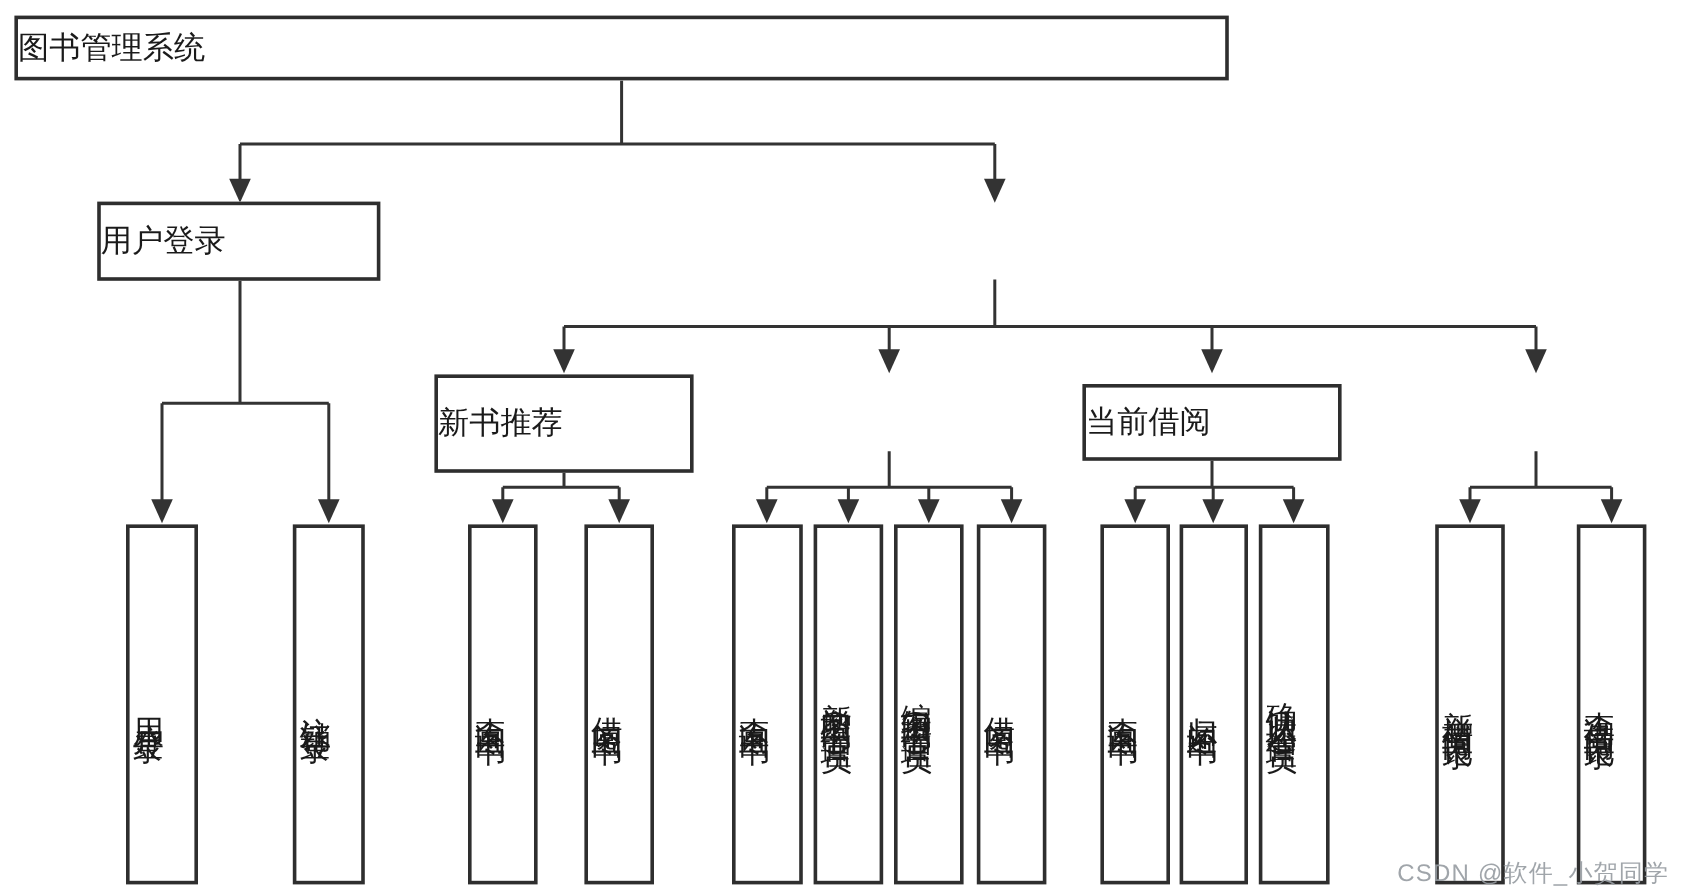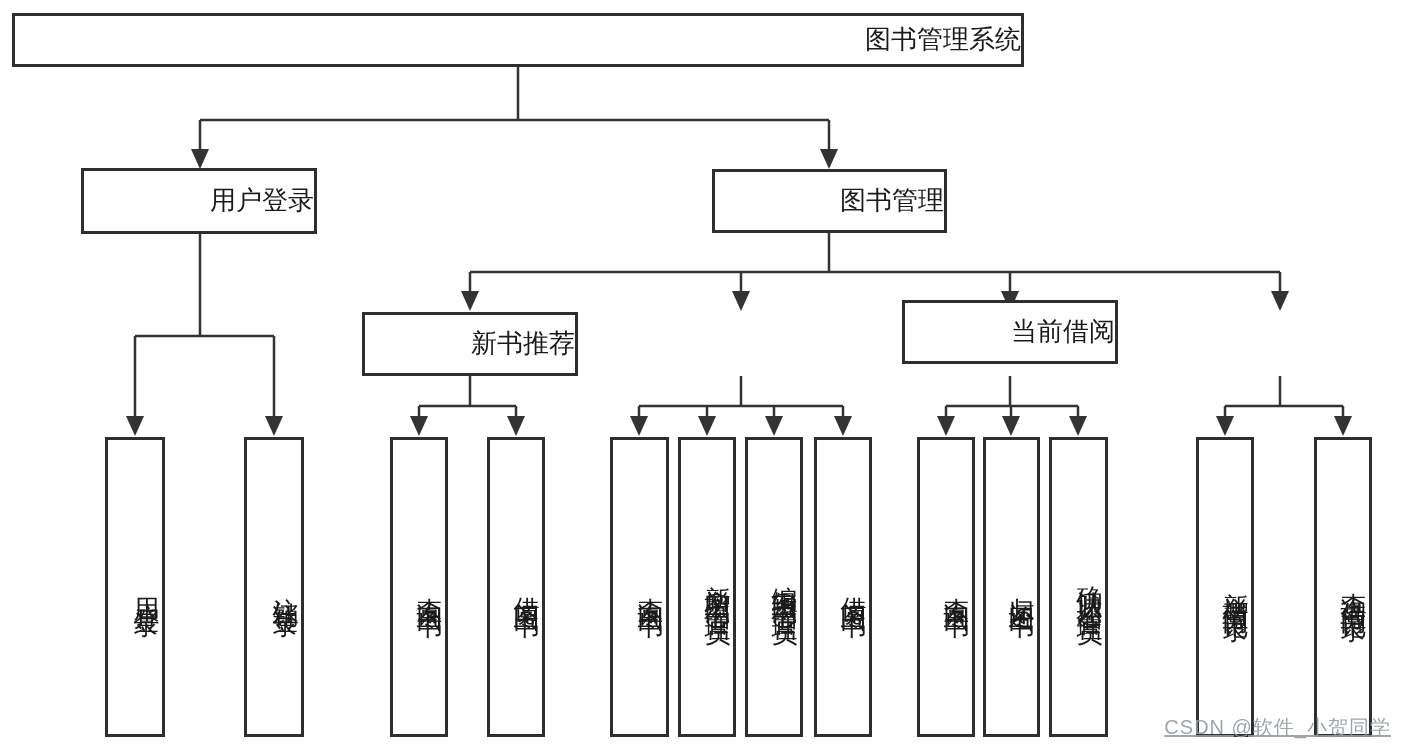--- a/index.html
+++ b/index.html
@@ -4,31 +4,31 @@
 <style>
   html,body{margin:0;padding:0;background:#ffffff;}
   .stage{
     position:relative;width:1405px;height:747px;background:#ffffff;
     font-family:"Liberation Sans", sans-serif;color:#1a1a1a;overflow:hidden;
   }
   svg.connectors{position:absolute;left:0;top:0;z-index:0;}
   .box{
     position:absolute;z-index:1;background:#ffffff;
     border:3px solid #2e2e2e;box-sizing:border-box;
-    display:flex;align-items:center;justify-content:flex-end;
+    display:flex;align-items:center;justify-content:flex-start;
     font-size:26px;line-height:1.2;white-space:nowrap;
   }
   .box .lbl{display:block;}
   .leaf .lbl{
     writing-mode:vertical-rl;text-orientation:mixed;
     letter-spacing:5px;white-space:normal;
   }
   .watermark{
     position:absolute;z-index:3;right:14px;bottom:6px;
-    font-size:20px;letter-spacing:1px;color:rgba(150,155,161,0.9);text-decoration:underline;
+    font-size:20px;letter-spacing:1px;color:rgba(150,155,161,0.9);
   }
 </style>
 </head>
 <body>
 
 <div class="stage">
 
   <svg class="connectors" width="1405" height="747" viewBox="0 0 1405 747">
     <g stroke="#333333" stroke-width="2.5" fill="none">
       <path d="M518,67 V120 M200,120 H829 M200,120 V153 M829,120 V153"></path>
@@ -62,28 +62,25 @@
     </g>
   </svg>
 
   <div class="box" style="left:12px;top:13px;width:1012px;height:54px">
     <span class="lbl">图书管理系统</span>
   </div>
 
   <div class="box" style="left:81px;top:168px;width:236px;height:66px">
     <span class="lbl">用户登录</span>
   </div>
-  <div class="box" style="left:712px;top:169px;width:235px;height:64px">
-    <span class="lbl">图书管理</span>
-  </div>
 
-  <div class="box" style="left:362px;top:312px;width:216px;height:64px">
+  <div class="box" style="left:362px;top:312px;width:216px;height:82px">
     <span class="lbl">新书推荐</span>
   </div>
-  <div class="box" style="left:902px;top:300px;width:216px;height:64px">
+  <div class="box" style="left:902px;top:320px;width:216px;height:64px">
     <span class="lbl">当前借阅</span>
   </div>
 
   <div class="box leaf" style="left:105px;top:437px;width:60px;height:300px">
     <span class="lbl">用户登录</span>
   </div>
   <div class="box leaf" style="left:244px;top:437px;width:60px;height:300px">
     <span class="lbl">注销登录</span>
   </div>
 

